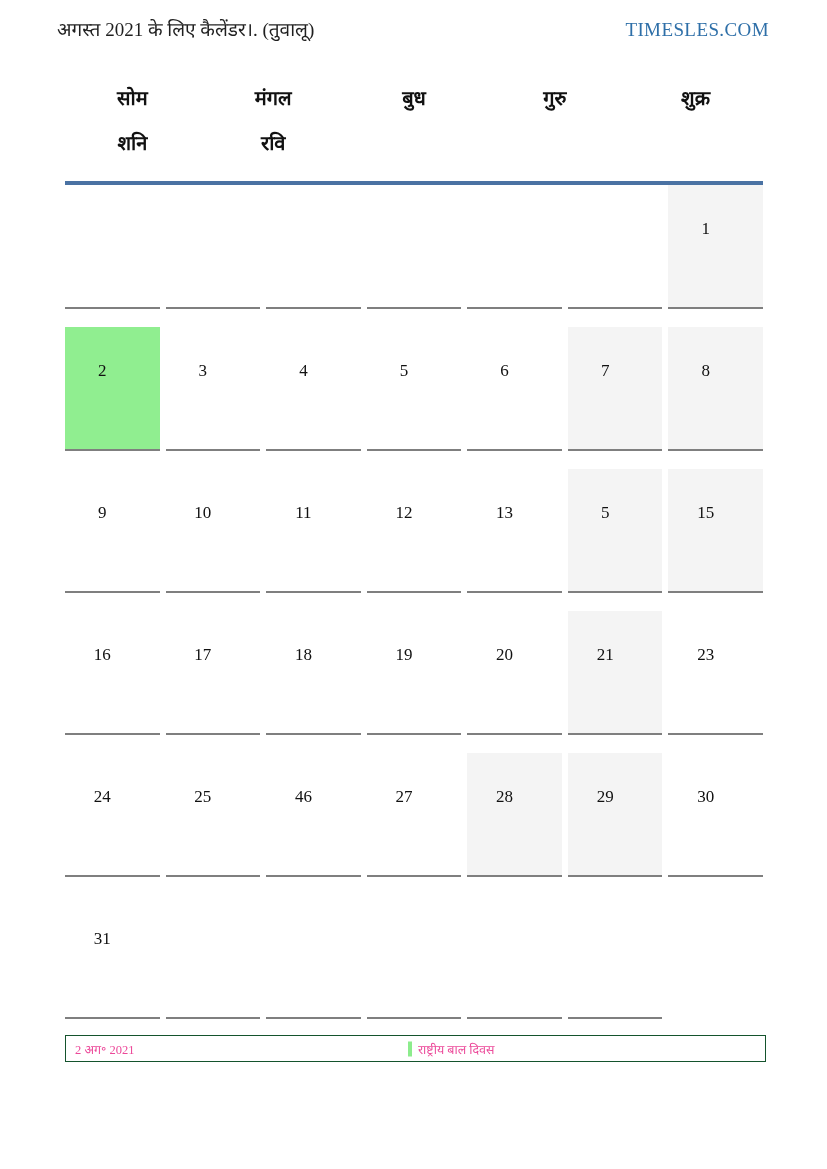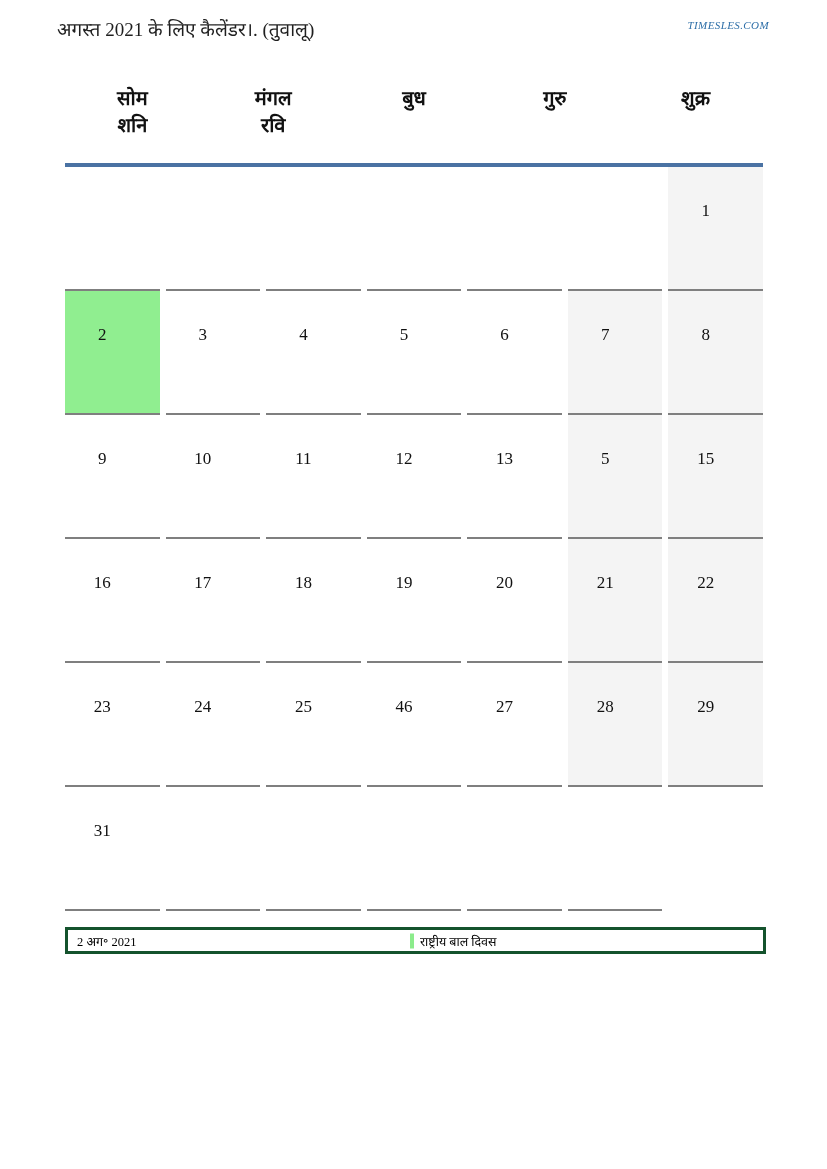--- a/index.html
+++ b/index.html
@@ -1,41 +1,40 @@
 <!DOCTYPE html>
 <html style="--highlight-green: #90ee90; --weekend-bg: #f4f4f4; --cell-border: #7f7f7f; --header-line: #4a72a3; --logo-blue: #2e6fa8; --legend-marker-green: #8cec8c;"><head>
 <meta charset="utf-8">
 <style>
-  * { margin:0; padding:0; box-sizing:border-box; }
+  * { margin:0; padding:0; box-sizing:border-box;gap:18px; }
   html,body { background:#ffffff; }
   body {
     width:827px; height:1169px;
     font-family:"Liberation Serif", serif;
     color:#1a1a1a;
     position:relative;
     overflow:hidden;
   }
   .topbar {
     display:flex;
     justify-content:space-between;
     align-items:flex-start;
     padding:16px 58px 0 57px;
   }
   .page-title {
     font-size:19px;
     color:#1f1f1f;
   }
   .logo {
-    font-size:11px;
+    font-size:19px;
     color:var(--logo-blue);
     text-decoration:none;
     letter-spacing:0.4px;
     margin-top:3px;
     cursor:pointer;
-    font-style:italic;
   }
   .calendar { width:698px; margin:42px 0 0 65px; }
   .weekday-row {
     display:grid;
     grid-template-columns:repeat(5, 1fr);
     column-gap:6px;
     padding-bottom:25px;
   }
   .weekday {
     text-align:center;
@@ -58,23 +57,23 @@
     color:#111;
     background:#ffffff;
   }
   .cell.weekend { background:var(--weekend-bg); }
   .cell.highlighted { background:var(--highlight-green); }
   .legend {
     position:relative;
     width:701px;
     height:27px;
     margin-top:16px;
-    border:3px solid #14532d;
+    border:1px solid #14532d;
     font-size:12.5px;
-    color:#000000;
+    color:#ec4899;
   }
   .legend-date {
     position:absolute;
     left:9px; top:50%;
     transform:translateY(-50%);
   }
   .legend-event {
     position:absolute;
     left:342px; top:50%;
     transform:translateY(-50%);
@@ -127,28 +126,28 @@
       <div class="cell">12</div>
       <div class="cell">13</div>
       <div class="cell weekend">5</div>
       <div class="cell weekend">15</div>
       <div class="cell">16</div>
       <div class="cell">17</div>
       <div class="cell">18</div>
       <div class="cell">19</div>
       <div class="cell">20</div>
       <div class="cell weekend">21</div>
-      <div class="cell weekend">22</div>
       <div class="cell">23</div>
       <div class="cell">24</div>
       <div class="cell">25</div>
       <div class="cell">46</div>
       <div class="cell">27</div>
       <div class="cell weekend">28</div>
       <div class="cell weekend">29</div>
+      <div class="cell">30</div>
       <div class="cell">31</div>
       <div class="cell"></div>
       <div class="cell"></div>
       <div class="cell"></div>
       <div class="cell"></div>
       <div class="cell"></div>
     </div>
 
   <div class="legend">
     <span class="legend-date">2 अग॰ 2021</span>

